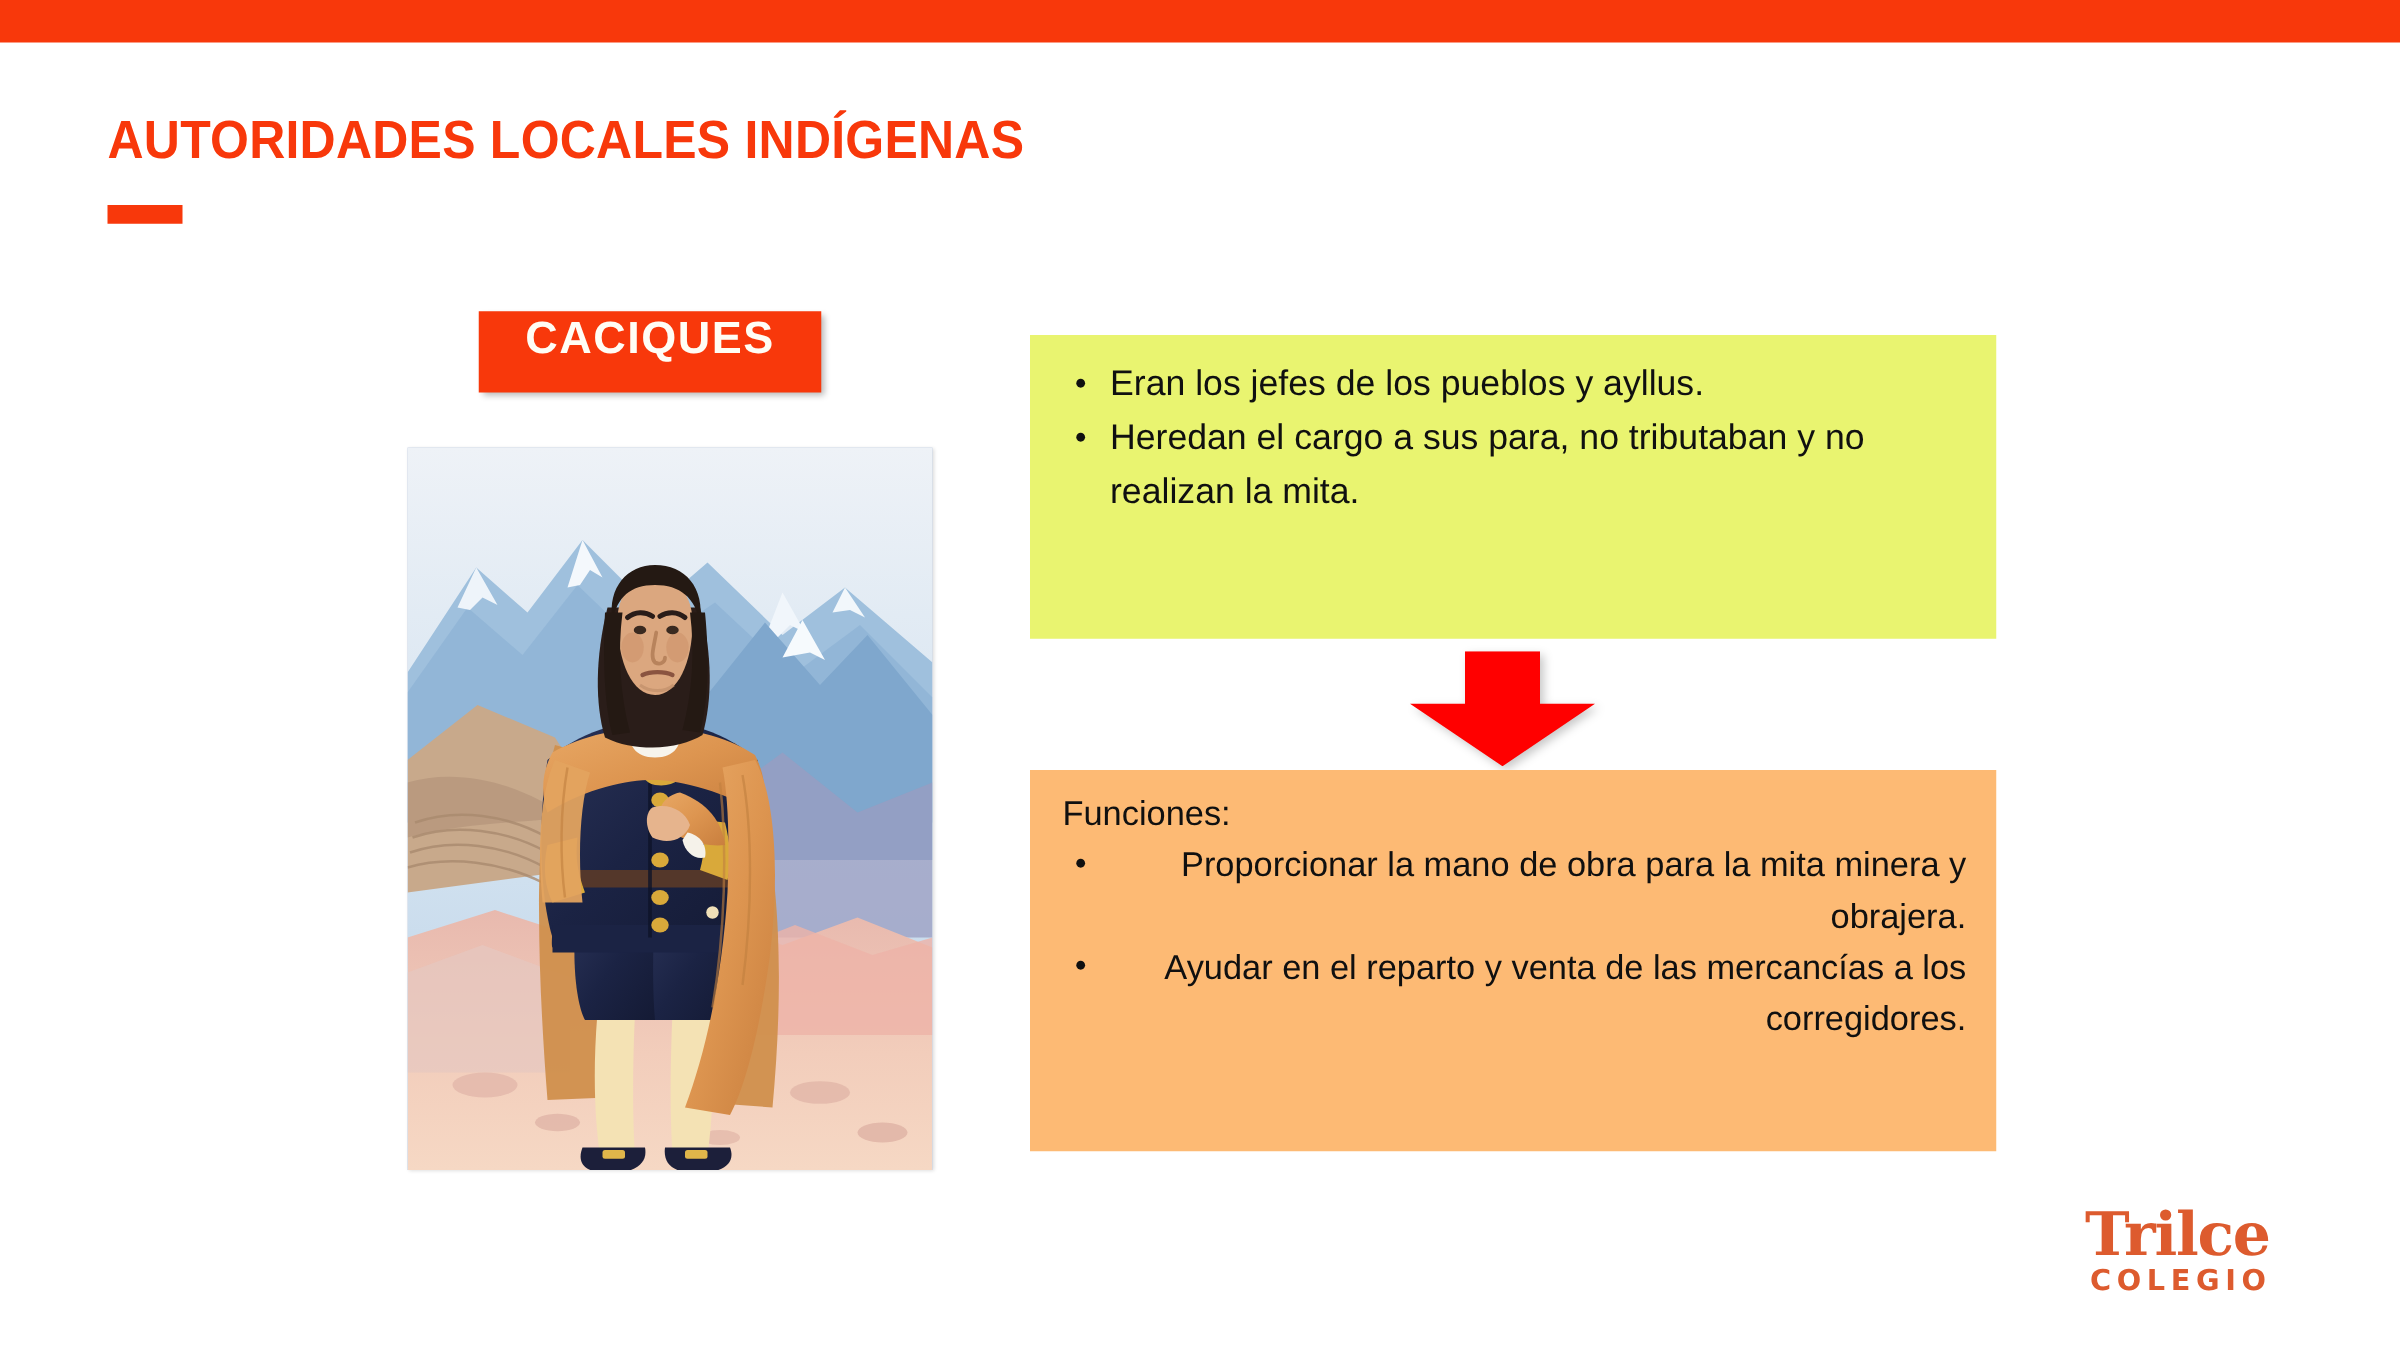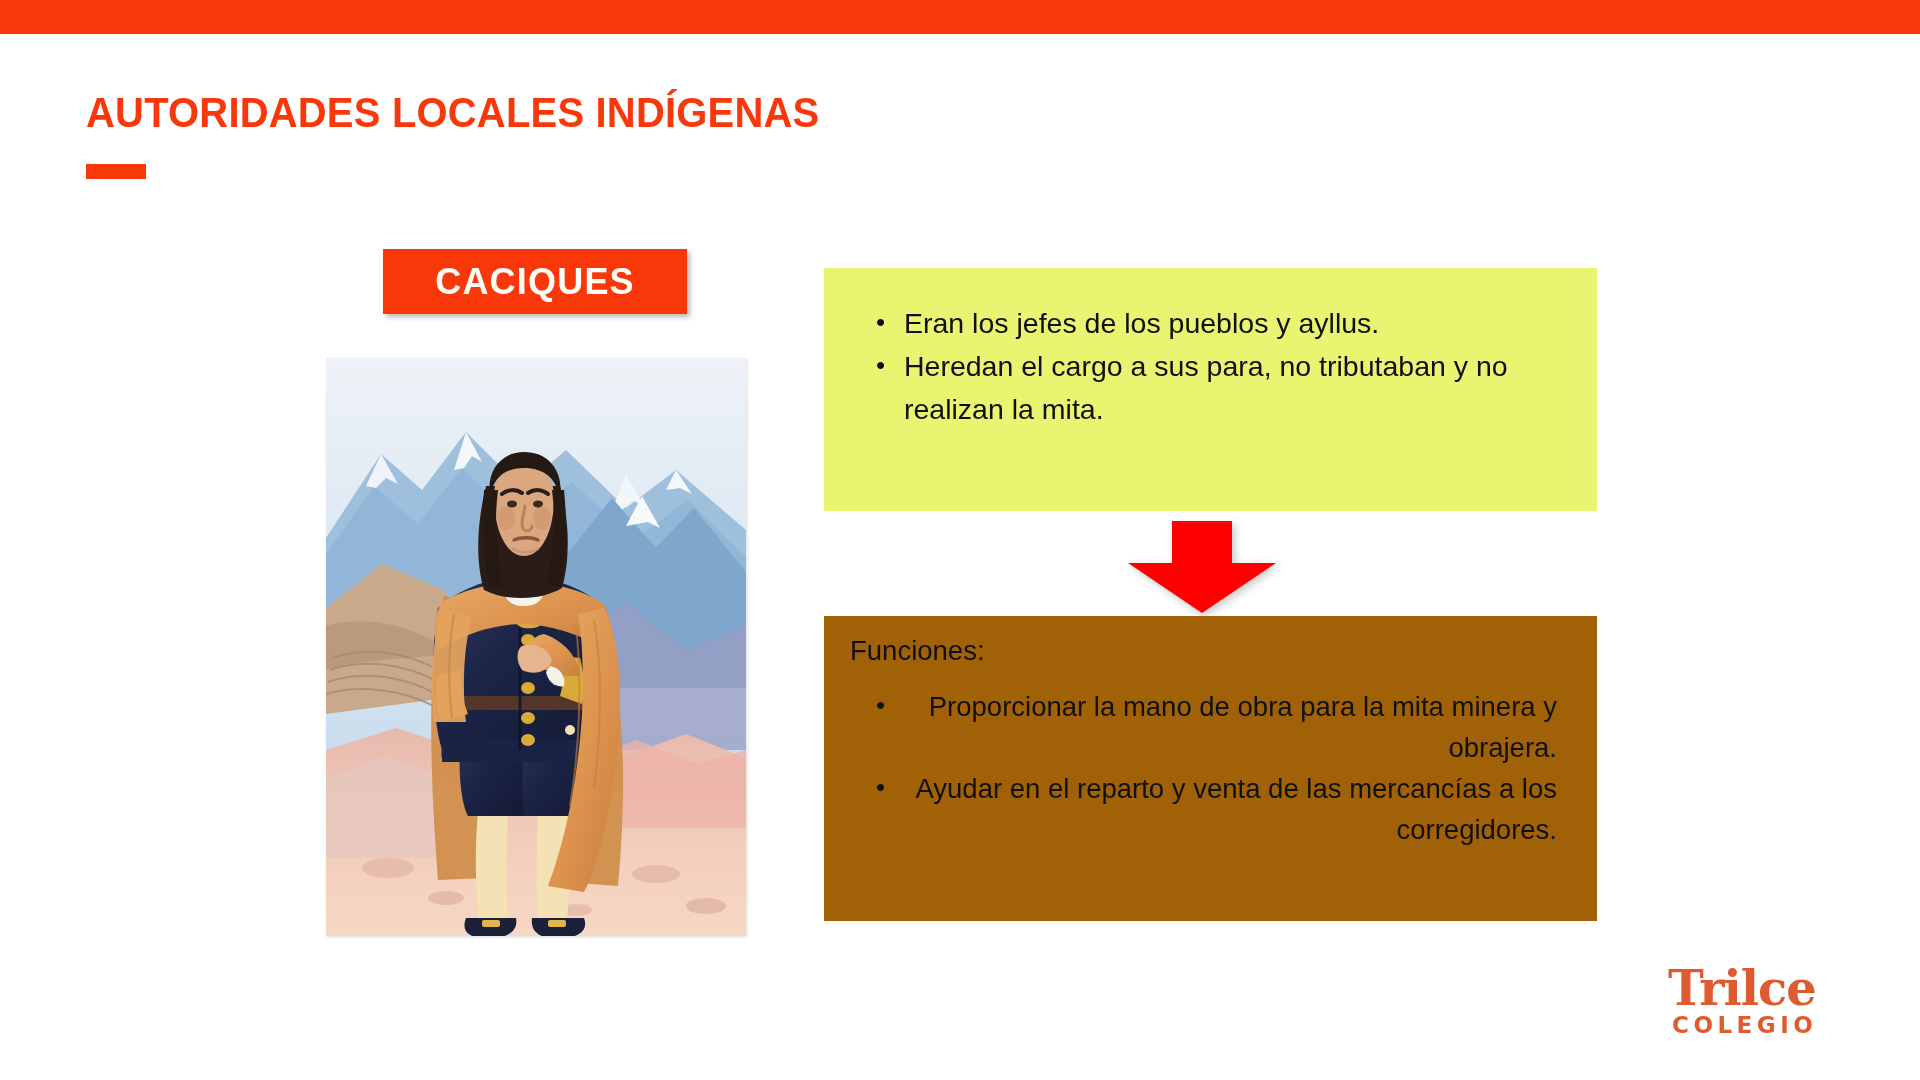--- a/index.html
+++ b/index.html
@@ -47,26 +47,25 @@
     width: 60px;
     height: 15px;
     background: #F8380B;
   }
 
   
   .caciques-badge {
     position: absolute;
     left: 383px;
     top: 249px;
-    width: 304px;
+    width: 274px;
     height: 65px;
     background: #F8380B;
     box-shadow: 3px 3px 5px rgba(0,0,0,0.28);
     display: flex;
-    align-items: center;
     justify-content: center;
   }
   .caciques-badge span {
     color: #FFFDF5;
     font-size: 36px;
     font-weight: bold;
     letter-spacing: 1.2px;
     font-family: "Liberation Sans", sans-serif;
   }
 
@@ -94,27 +93,27 @@
     width: 773px;
     height: 243px;
     background: #E9F470;
     padding: 18px 24px 14px 24px;
   }
   .orange-box {
     left: 824px;
     top: 616px;
     width: 773px;
     height: 305px;
-    background: #a16207;
+    background: #fdba74;
     padding: 16px 24px 14px 24px;
   }
 
   .bullet-list {
     list-style: none;
-    margin: 16px;
+    margin: 0;
     padding: 0;
   }
   .bullet-list li {
     position: relative;
     padding-left: 40px;
     color: #101010;
     font-size: 28.5px;
     line-height: 43px;
     font-family: "Liberation Sans", sans-serif;
   }

